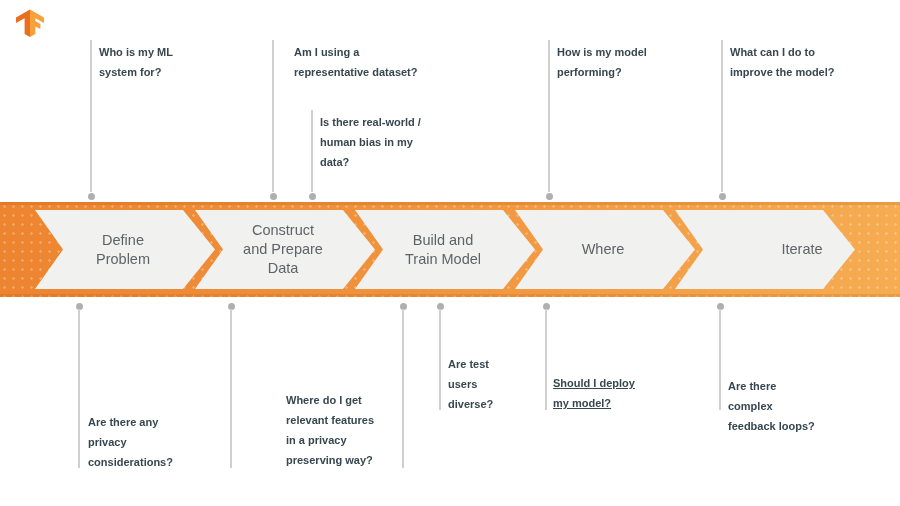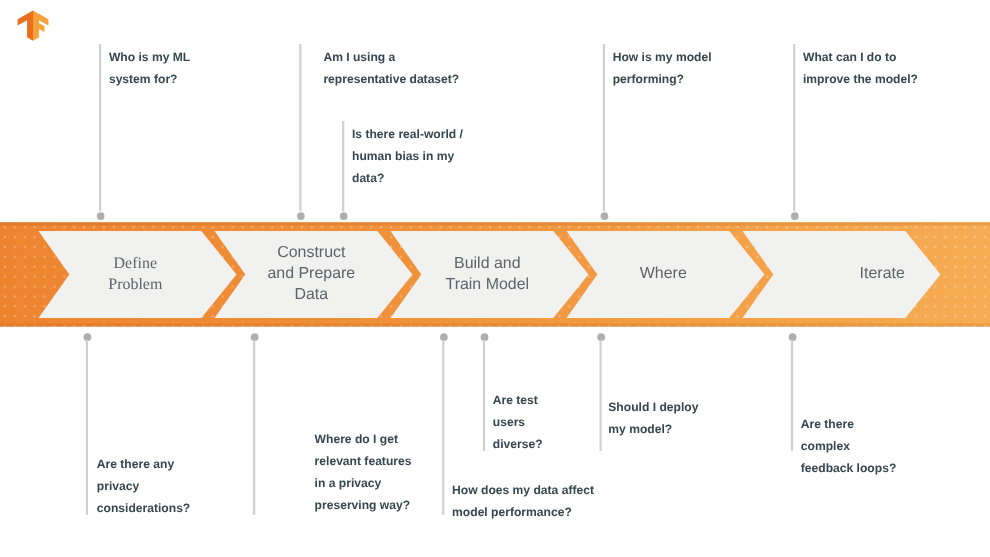--- a/index.html
+++ b/index.html
@@ -71,21 +71,21 @@
 improve the model?</div>
 
   <div class="band">
     <svg width="900" height="95" viewBox="0 0 900 95">
       <polygon class="chev" points="35,8 183,8 215,47.5 183,87 35,87 63,47.5"></polygon>
       <polygon class="chev" points="195,8 343,8 375,47.5 343,87 195,87 223,47.5"></polygon>
       <polygon class="chev" points="355,8 503,8 535,47.5 503,87 355,87 383,47.5"></polygon>
       <polygon class="chev" points="515,8 663,8 695,47.5 663,87 515,87 543,47.5"></polygon>
       <polygon class="chev" points="675,8 823,8 855,47.5 823,87 675,87 703,47.5"></polygon>
     </svg>
-    <div class="step-label" style="left:53px;font-family:Liberation Serif, serif;">Define
+    <div class="step-label" style="left:53px;">Define
 Problem</div>
     <div class="step-label" style="left:213px;">Construct
 and Prepare
 Data</div>
     <div class="step-label" style="left:373px;text-align:center;">Build and
 Train Model</div>
     <div class="step-label" style="left:533px;">Where</div>
     <div class="step-label" style="left:732px;">Iterate</div>
   </div>
 
@@ -97,32 +97,30 @@
 
   <div class="dot" style="left:227.5px;top:302.5px;"></div>
   <div class="lead" style="left:230px;top:309px;height:159px;"></div>
   <div class="q" style="left:238px;top:390px;width:180px;margin-left:48px;">Where do I get
 relevant features
 in a privacy
 preserving way?</div>
 
   <div class="dot" style="left:399.5px;top:302.5px;"></div>
   <div class="lead" style="left:402px;top:309px;height:159px;"></div>
-  <div class="q" style="left:411px;top:436px;width:240px;">How does my data affect
-model performance?</div>
 
   <div class="dot" style="left:436.5px;top:302.5px;"></div>
   <div class="lead" style="left:439px;top:309px;height:101px;"></div>
   <div class="q" style="left:448px;top:354px;width:120px;">Are test
 users
 diverse?</div>
 
   <div class="dot" style="left:542.5px;top:302.5px;"></div>
   <div class="lead" style="left:545px;top:309px;height:101px;"></div>
-  <div class="q" style="left:553px;top:361px;width:170px;">Should I deploy
+  <div class="q" style="left:553px;top:373px;width:170px;text-decoration:underline;">Should I deploy
 my model?</div>
 
   <div class="dot" style="left:716.5px;top:302.5px;"></div>
   <div class="lead" style="left:719px;top:309px;height:101px;"></div>
   <div class="q" style="left:728px;top:354px;width:170px;margin-top:22px;">Are there
 complex
 feedback loops?</div>
 
 </div>
 

